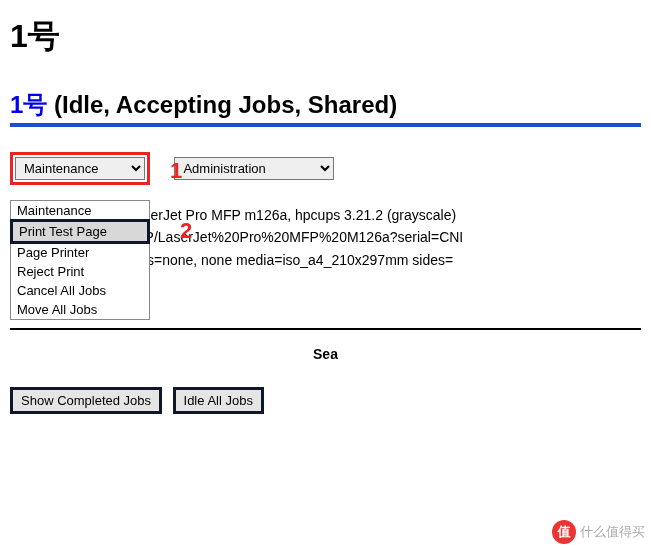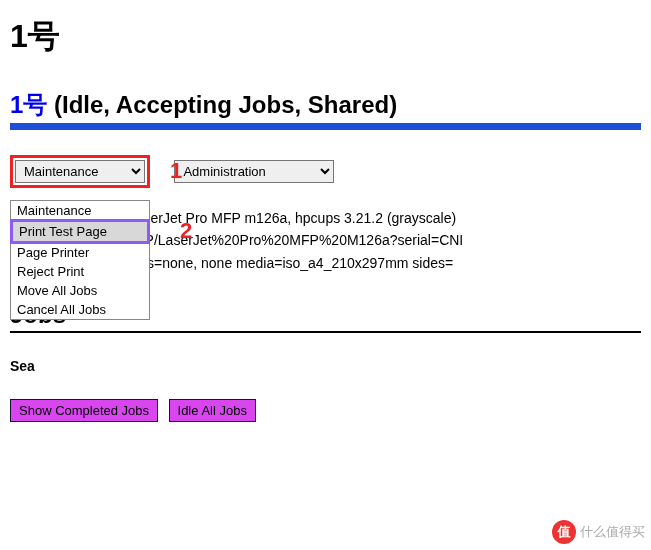--- a/index.html
+++ b/index.html
@@ -15,21 +15,21 @@
     }
     .page-title {
       font-size: 32px;
       font-weight: bold;
       margin: 5px 0 30px 0;
     }
     .printer-heading {
       font-size: 24px;
       font-weight: bold;
       margin: 10px 0 5px 0;
-      border-bottom: 7px solid #1d4ed8;
+      border-bottom: 4px solid #1d4ed8;
       padding-bottom: 2px;
     }
     .printer-link {
       color: #0000ee;
       text-decoration: none;
     }
     .controls-row {
       margin-top: 25px;
       position: relative;
     }
@@ -63,21 +63,21 @@
       z-index: 10;
       min-width: 140px;
     }
     .dropdown-open .opt {
       padding: 2px 6px;
       white-space: nowrap;
       cursor: default;
     }
     .dropdown-open .opt.highlight {
       background: #d8d8d8;
-      border: 3px solid #8b5cf6;
+      border: 3px solid #0f172a;
       margin: -1px;
     }
     .annot {
       position: absolute;
       color: #e22;
       font-weight: bold;
       font-size: 22px;
       font-family: Arial, sans-serif;
     }
     .annot1 { top: 158px; left: 170px; }
@@ -91,34 +91,34 @@
     .details .row { margin-bottom: 2px; }
     .details .lab { font-weight: bold; display:inline-block; }
     .jobs-heading {
       font-size: 24px;
       font-weight: bold;
       margin-top: 28px;
       border-bottom: 2px solid #000;
       padding-bottom: 2px;
     }
     .search-row {
-      margin-top: 25px;
-      text-align: left;
+      margin-top: 16px;
+      text-align: center;
       font-size: 14px;
       font-weight: bold;
     }
     .job-buttons {
       margin-top: 25px;
     }
     .job-buttons button {
       font-family: Arial, sans-serif;
       font-size: 13px;
       padding: 3px 8px;
-      background: #d946ef;
-      border: 1px solid #0f172a;
+      background: #e5e5e5;
+      border: 3px solid #0f172a;
       margin-right: 6px;
     }
     .watermark {
       position: absolute;
       right: 6px;
       bottom: 6px;
       font-size: 13px;
       color: #aaa;
       display: flex;
       align-items: center;
@@ -158,22 +158,22 @@
 </div>
 
 <div class="annot annot1">1</div>
 <div class="annot annot2">2</div>
 
 <div class="dropdown-open">
   <div class="opt">Maintenance</div>
   <div class="opt highlight">Print Test Page</div>
   <div class="opt">Page Printer</div>
   <div class="opt">Reject Print</div>
+  <div class="opt">Cancel All Jobs</div>
   <div class="opt">Move All Jobs</div>
-  <div class="opt">Cancel All Jobs</div>
 </div>
 
 <div class="details">
   <div class="row">
     &nbsp;&nbsp;&nbsp;&nbsp;&nbsp;&nbsp;&nbsp;&nbsp;&nbsp;&nbsp;&nbsp;&nbsp;&nbsp;&nbsp;&nbsp;&nbsp;&nbsp;&nbsp;&nbsp;&nbsp;&nbsp;&nbsp;&nbsp;&nbsp;&nbsp;&nbsp;&nbsp;<span>P LaserJet Pro MFP m126a, hpcups 3.21.2 (grayscale)</span>
   </div>
   <div class="row">
     &nbsp;&nbsp;&nbsp;&nbsp;&nbsp;&nbsp;&nbsp;&nbsp;&nbsp;&nbsp;&nbsp;&nbsp;&nbsp;&nbsp;&nbsp;&nbsp;&nbsp;&nbsp;&nbsp;&nbsp;&nbsp;&nbsp;&nbsp;&nbsp;&nbsp;&nbsp;&nbsp;<span>b://HP/LaserJet%20Pro%20MFP%20M126a?serial=CNI</span>
   </div>
   <div class="row">

